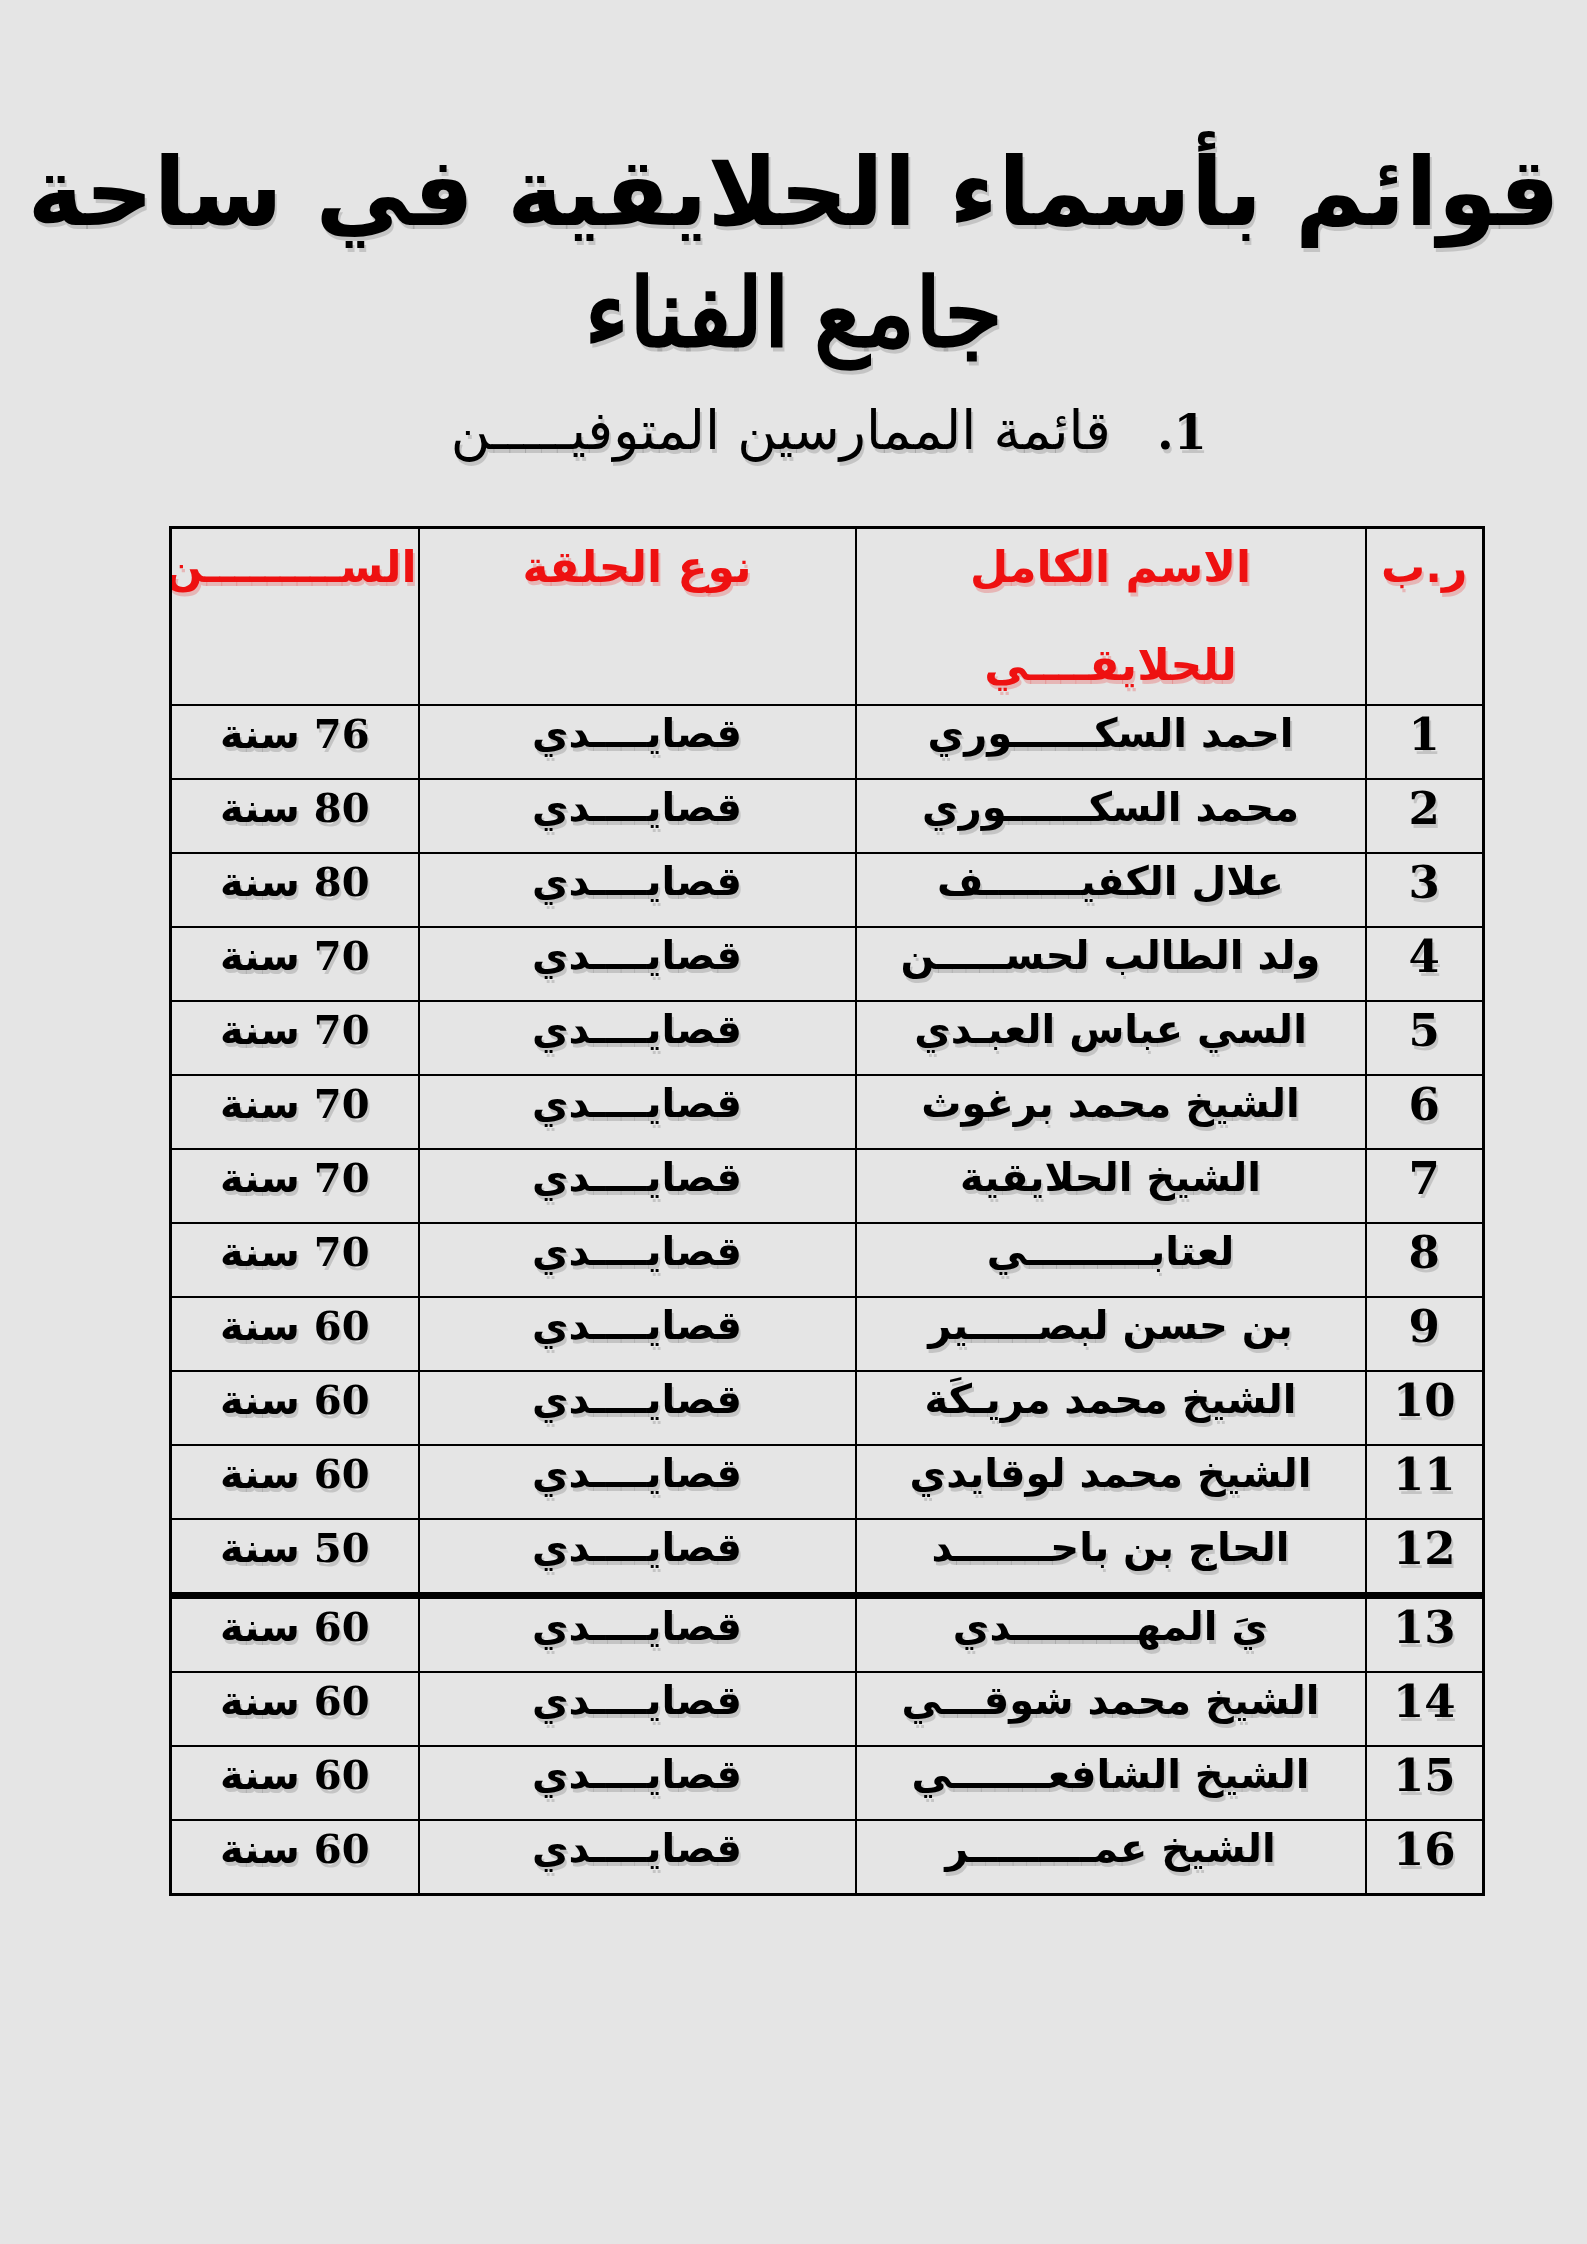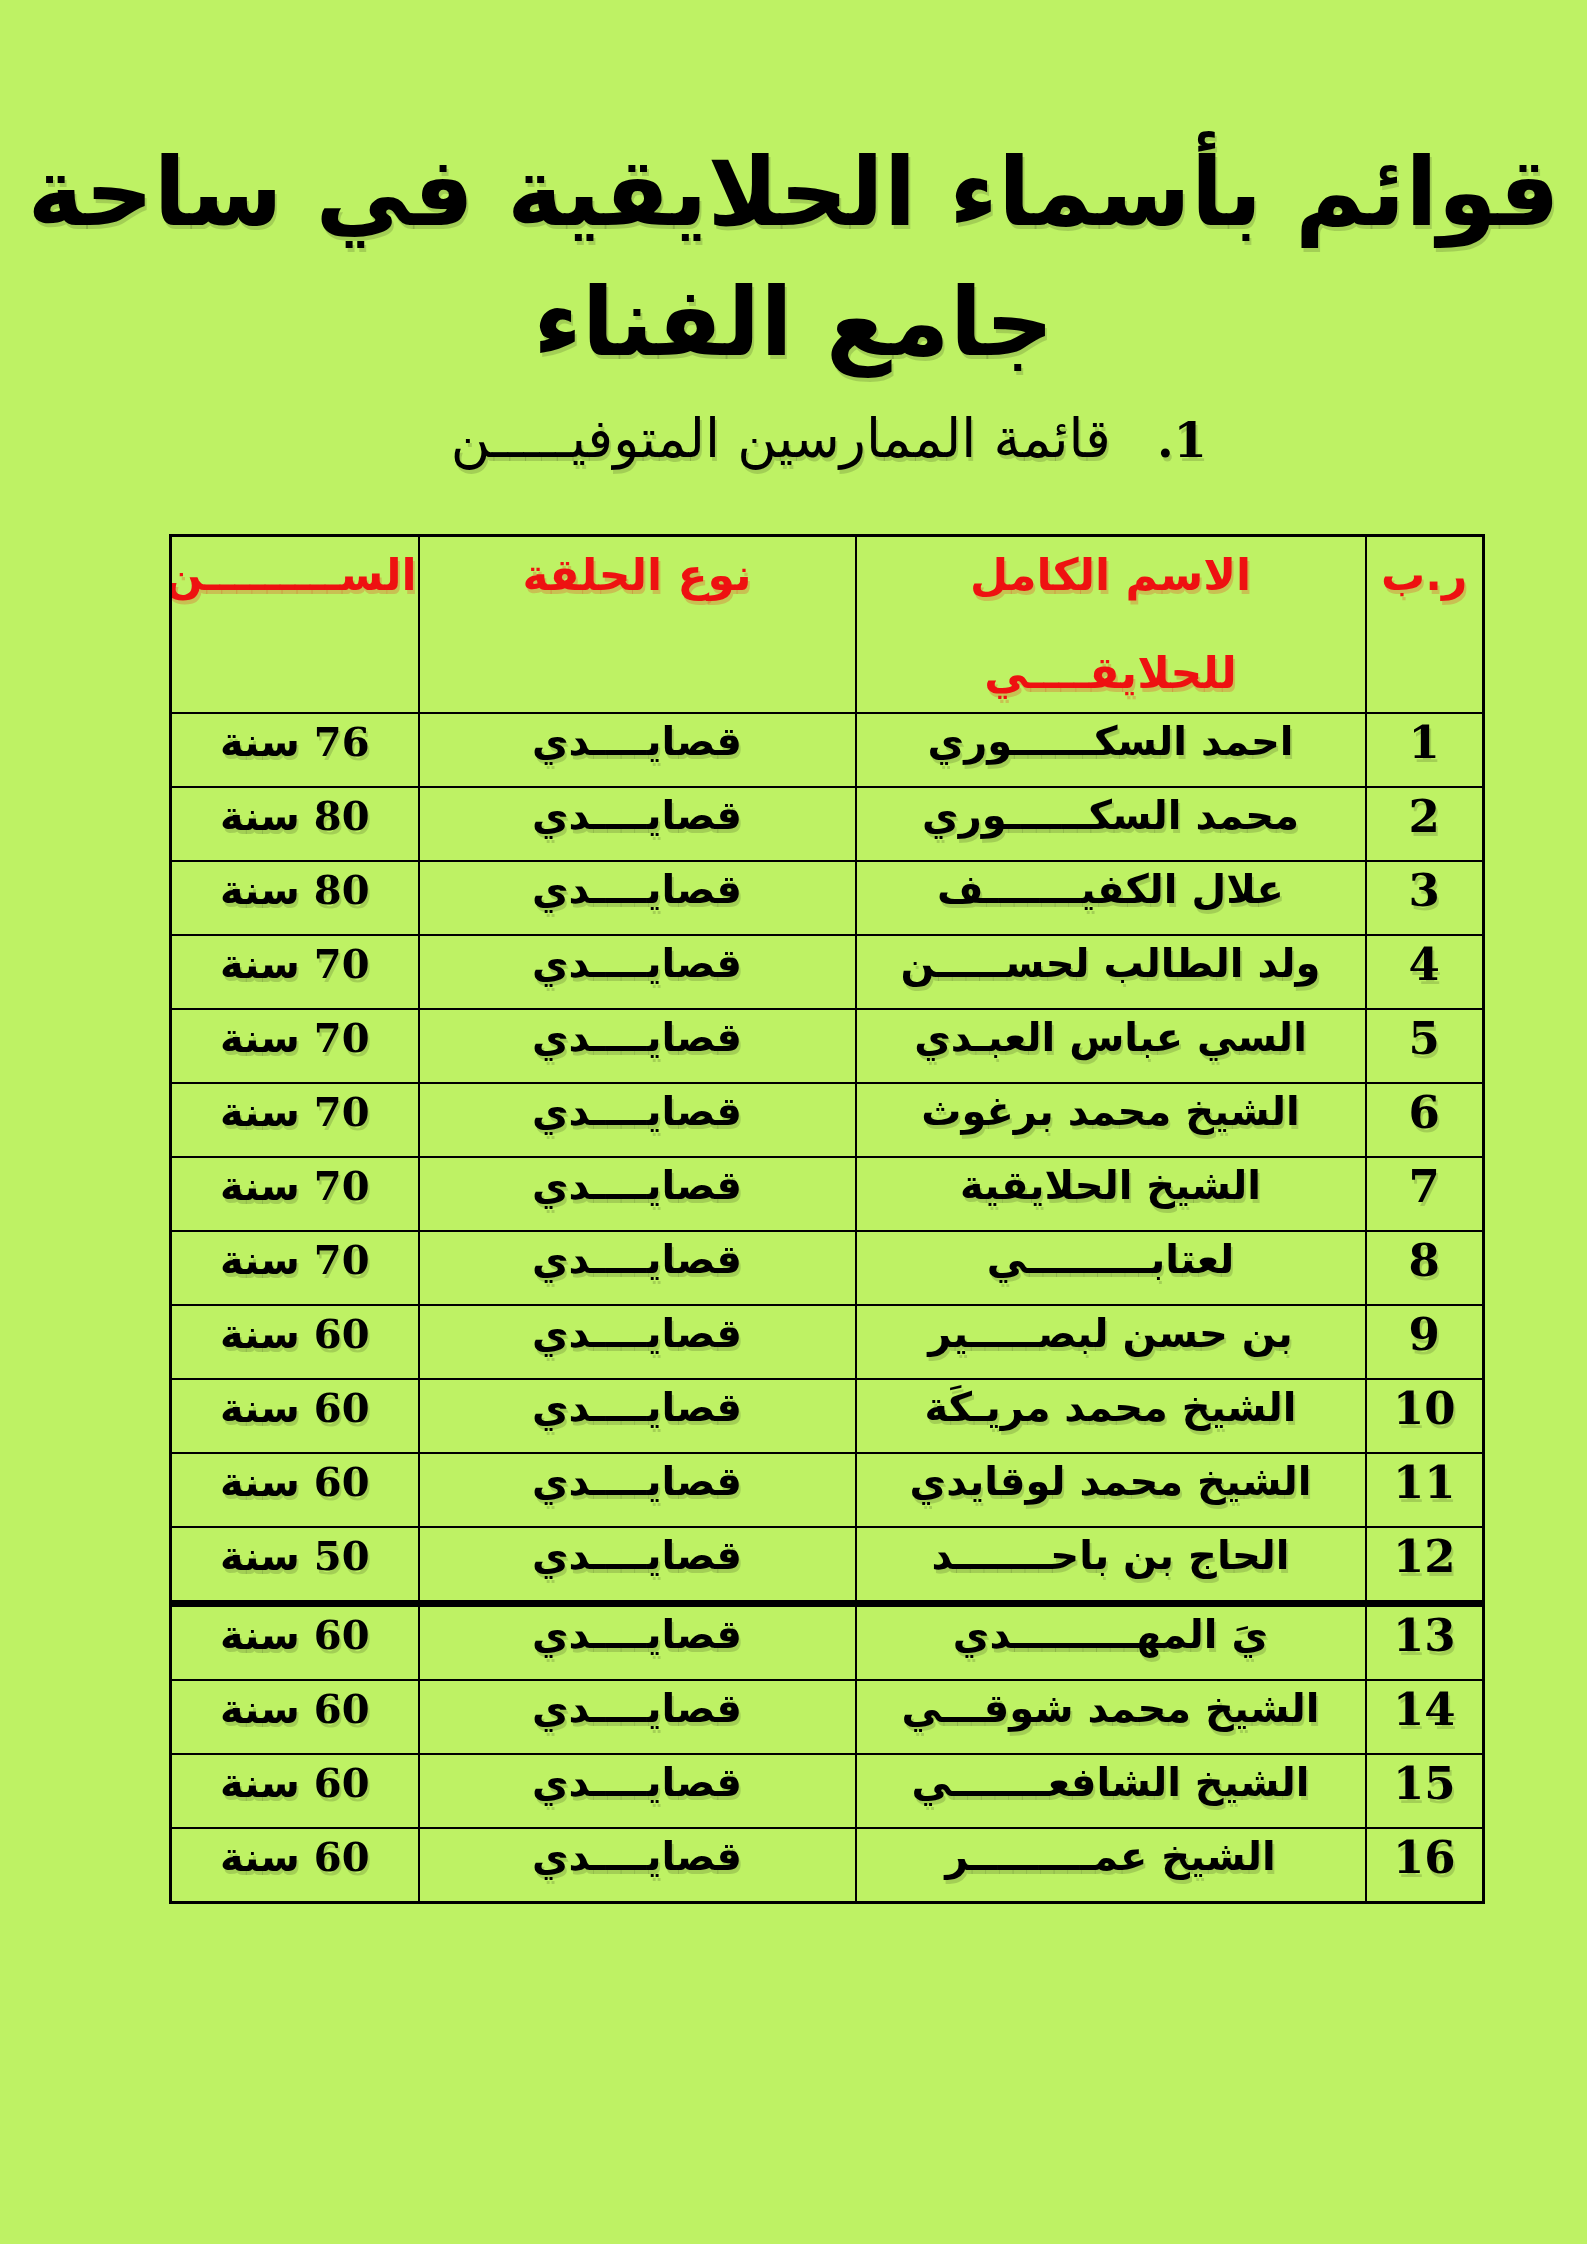--- a/index.html
+++ b/index.html
@@ -1,37 +1,37 @@
 <!DOCTYPE html>
 <html lang="ar" dir="rtl"><head>
 <meta charset="utf-8">
 <style>
   html, body { margin: 0; padding: 0; background: #888; }
   .page {
     position: relative;
     width: 1587px;
     height: 2244px;
     margin: 0 auto;
-    background: #bef264;
+    background: #e5e5e5;
     direction: rtl;
     font-family: "DejaVu Sans", sans-serif;
     color: #000;
     overflow: hidden;
   }
   
   .title-line {
     text-align: center;
     font-weight: bold;
     font-size: 95px;
     line-height: 1.2;
     text-shadow: 2px 4px 0 rgba(0,0,0,0.14);
     white-space: nowrap;
   }
   .title-line-1 { padding-top: 135px; }
-  .title-line-2 { margin-top: 16px; }
+  .title-line-2 { margin-top: 8px; font-family: Liberation Serif, serif; }
 
   
   .subtitle {
     display: flex;
     direction: rtl;
     align-items: baseline;
     padding-right: 380px;
     margin-top: 28px;
     gap: 46px;
     text-shadow: 2px 4px 0 rgba(0,0,0,0.14);

